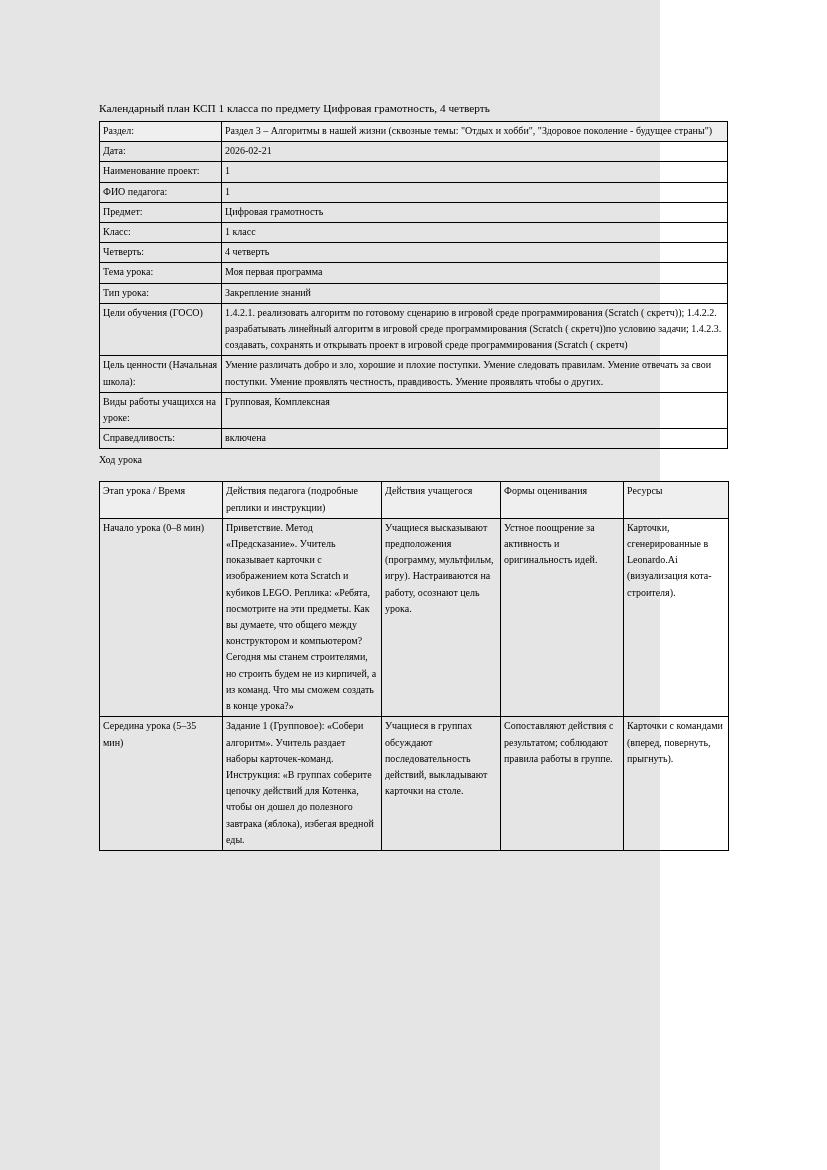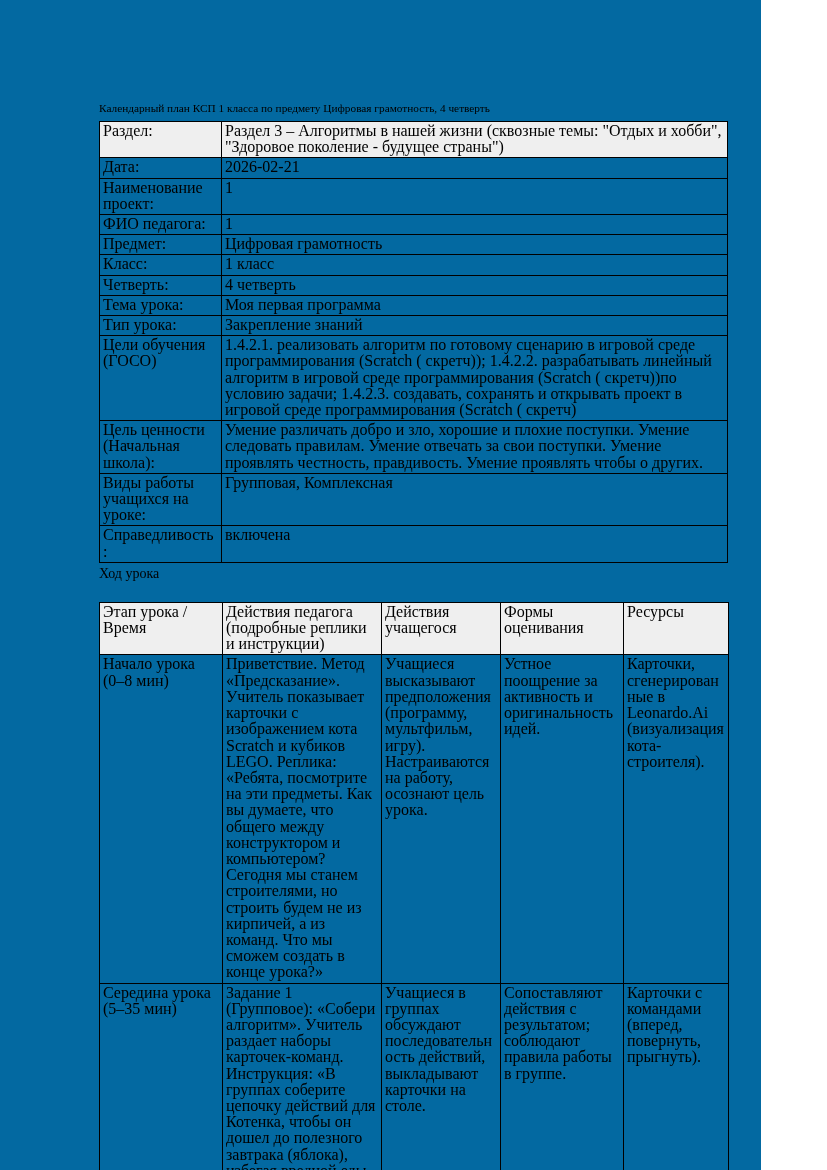--- a/index.html
+++ b/index.html
@@ -9,59 +9,59 @@
   }
   body {
     width: 827px;
     height: 1170px;
     font-family: "Liberation Serif", "DejaVu Serif", serif;
     color: #000000;
     overflow: hidden;
   }
   .page {
     position: relative;
-    width: 761px;
+    width: 660px;
     height: 1170px;
-    background: #0369a1;
+    background: #e5e5e5;
     box-sizing: border-box;
     padding: 100px 92px 0 99px;
   }
   .doc-title {
     font-size: 11.3px;
     line-height: 16px;
     margin: 0 0 5px 0;
     white-space: nowrap;
   }
   table.meta, table.flow {
     border-collapse: collapse;
     width: 629px;
     table-layout: fixed;
-    font-size: 16px;
+    font-size: 10px;
     line-height: 16.2px;
   }
   table.meta td, table.flow td, table.flow th {
     border: 1px solid #000000;
     vertical-align: top;
     padding: 1px 3px 2px 3px;
     word-wrap: break-word;
     overflow-wrap: break-word;
     hyphens: none;
     text-align: left;
     font-weight: normal;
   }
   table.meta td.label {
     width: 122px;
   }
   tr.shaded td, tr.shaded th {
     background: #efefef;
   }
   .section-title {
-    font-size: 14px;
+    font-size: 10px;
     line-height: 16px;
-    margin: 3px 0 20px 0;
+    margin: 3px 0 13px 0;
   }
   table.flow col.c0 { width: 123px; }
   table.flow col.c1 { width: 159px; }
   table.flow col.c2 { width: 119px; }
   table.flow col.c3 { width: 123px; }
   table.flow col.c4 { width: 105px; }
   table.flow th {
     vertical-align: top;
   }
 </style>

